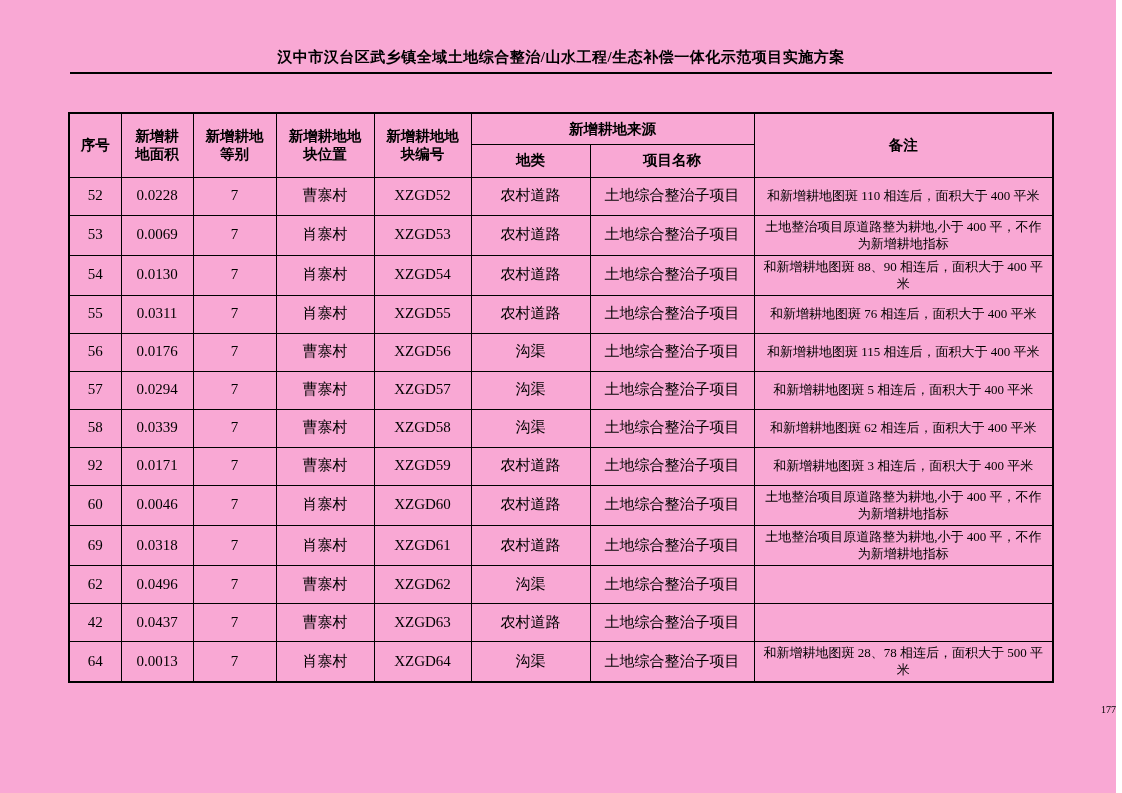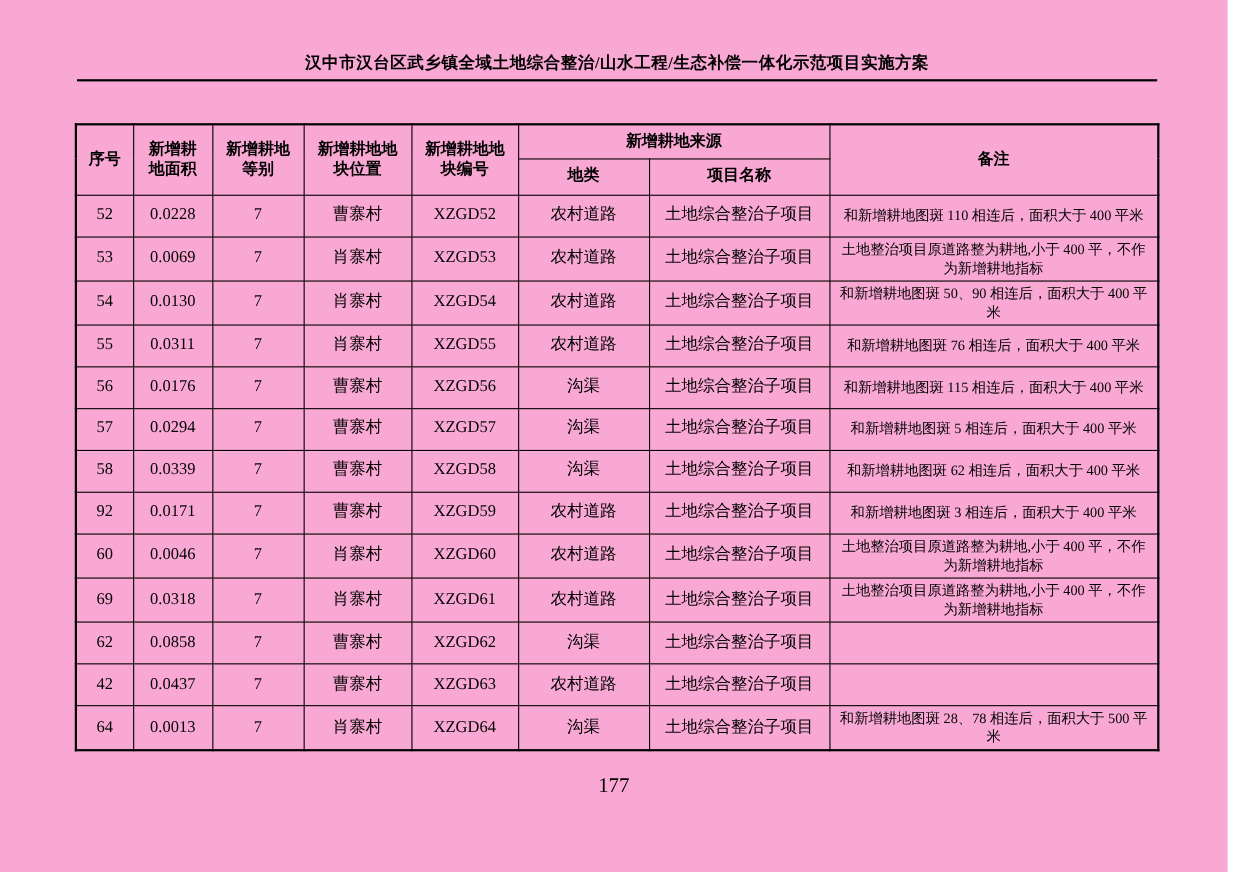--- a/index.html
+++ b/index.html
@@ -54,22 +54,22 @@
   .main-table tbody td.cell-remarks {
     font-size: 13px;
     line-height: 1.35;
     padding: 2px 6px;
   }
   .page-number {
     position: absolute;
     top: 704px;
     left: 0;
     width: 100%;
-    text-align: center;
-    font-size: 19px;
+    text-align: right;
+    font-size: 10px;
   }
 </style>
 </head>
 <body>
 
 <div class="page">
 
   <div class="doc-header">汉中市汉台区武乡镇全域土地综合整治/山水工程/生态补偿一体化示范项目实施方案</div>
 
   <table class="main-table">
@@ -120,21 +120,21 @@
       <td class="cell-remarks">土地整治项目原道路整为耕地,小于 400 平，不作为新增耕地指标</td>
     </tr>
         <tr>
       <td class="cell-serial">54</td>
       <td class="cell-area">0.0130</td>
       <td class="cell-grade">7</td>
       <td class="cell-location">肖寨村</td>
       <td class="cell-parcel">XZGD54</td>
       <td class="cell-landtype">农村道路</td>
       <td class="cell-project">土地综合整治子项目</td>
-      <td class="cell-remarks">和新增耕地图斑 50、90 相连后，面积大于 400 平米</td>
+      <td class="cell-remarks">和新增耕地图斑 88、90 相连后，面积大于 400 平米</td>
     </tr>
         <tr>
       <td class="cell-serial">55</td>
       <td class="cell-area">0.0311</td>
       <td class="cell-grade">7</td>
       <td class="cell-location">肖寨村</td>
       <td class="cell-parcel">XZGD55</td>
       <td class="cell-landtype">农村道路</td>
       <td class="cell-project">土地综合整治子项目</td>
       <td class="cell-remarks">和新增耕地图斑 76 相连后，面积大于 400 平米</td>
@@ -194,21 +194,21 @@
       <td class="cell-area">0.0318</td>
       <td class="cell-grade">7</td>
       <td class="cell-location">肖寨村</td>
       <td class="cell-parcel">XZGD61</td>
       <td class="cell-landtype">农村道路</td>
       <td class="cell-project">土地综合整治子项目</td>
       <td class="cell-remarks">土地整治项目原道路整为耕地,小于 400 平，不作为新增耕地指标</td>
     </tr>
         <tr>
       <td class="cell-serial">62</td>
-      <td class="cell-area">0.0858</td>
+      <td class="cell-area">0.0496</td>
       <td class="cell-grade">7</td>
       <td class="cell-location">曹寨村</td>
       <td class="cell-parcel">XZGD62</td>
       <td class="cell-landtype">沟渠</td>
       <td class="cell-project">土地综合整治子项目</td>
       <td class="cell-remarks"></td>
     </tr>
         <tr>
       <td class="cell-serial">42</td>
       <td class="cell-area">0.0437</td>

